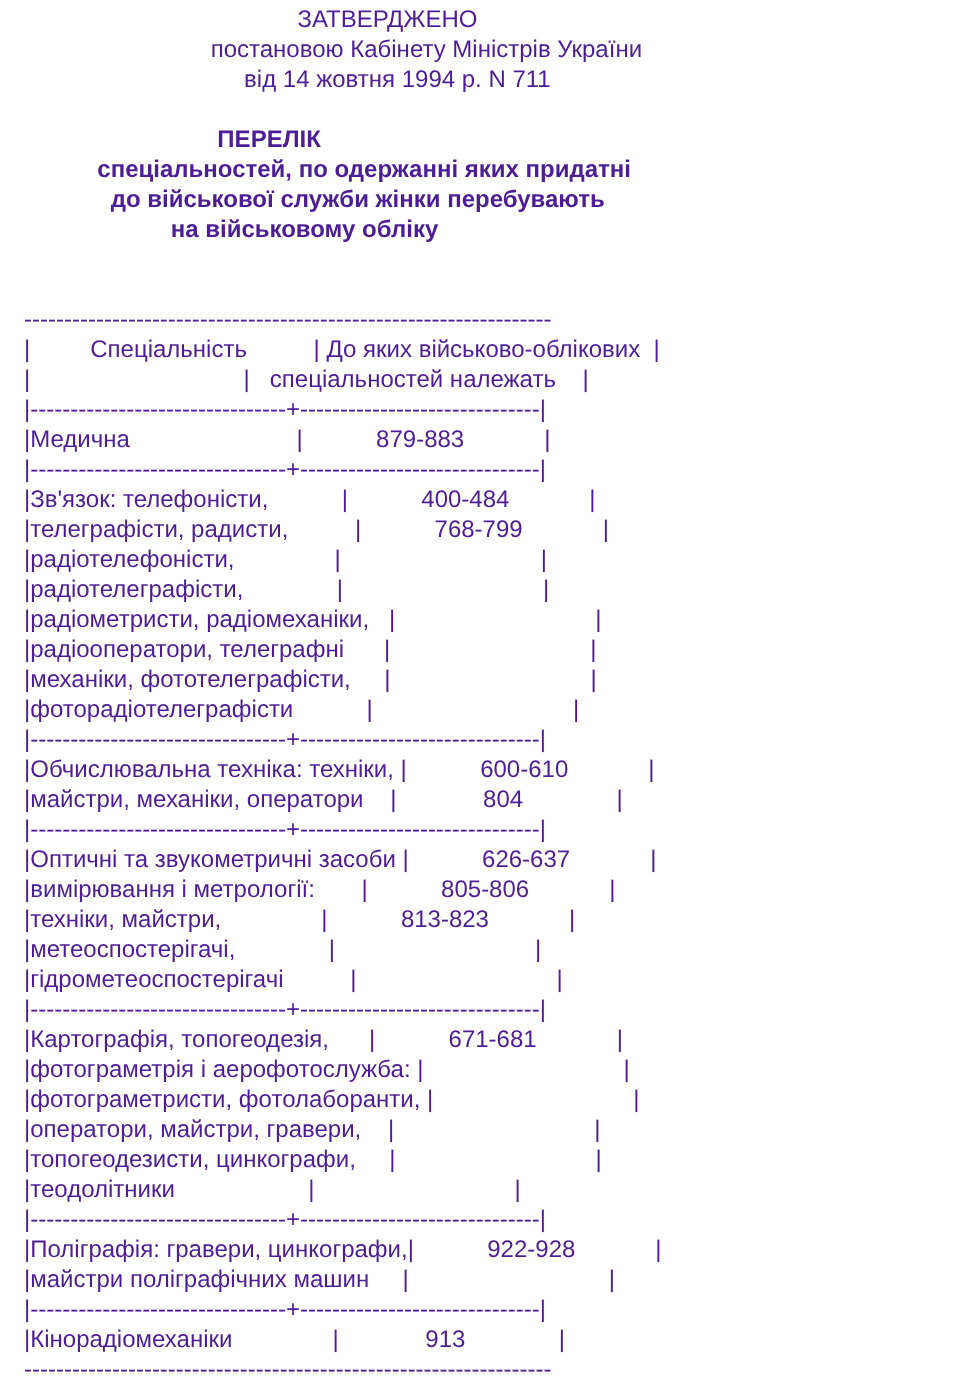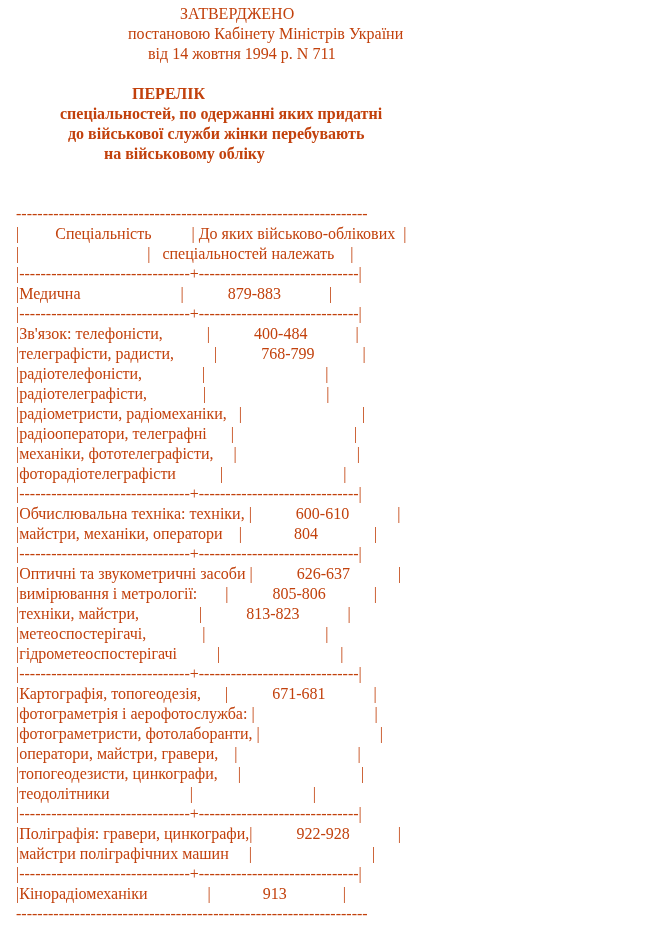--- a/index.html
+++ b/index.html
@@ -4,22 +4,22 @@
 <style>
   html, body {
     margin: 0;
     padding: 0;
     background: #ffffff;
   }
   .doc {
     margin: 0;
     padding: 4px 0 7px 16px;
     width: 635px;
-    color: #c2410c;
-    font-family: Liberation Serif, serif;
+    color: #4c1d95;
+    font-family: Liberation Sans, sans-serif;
     font-size: 16px;
     line-height: 20px;
     white-space: pre;
     tab-size: 1;
   }
   .bold { font-weight: bold; }
 </style>
 </head>
 <body>
 

